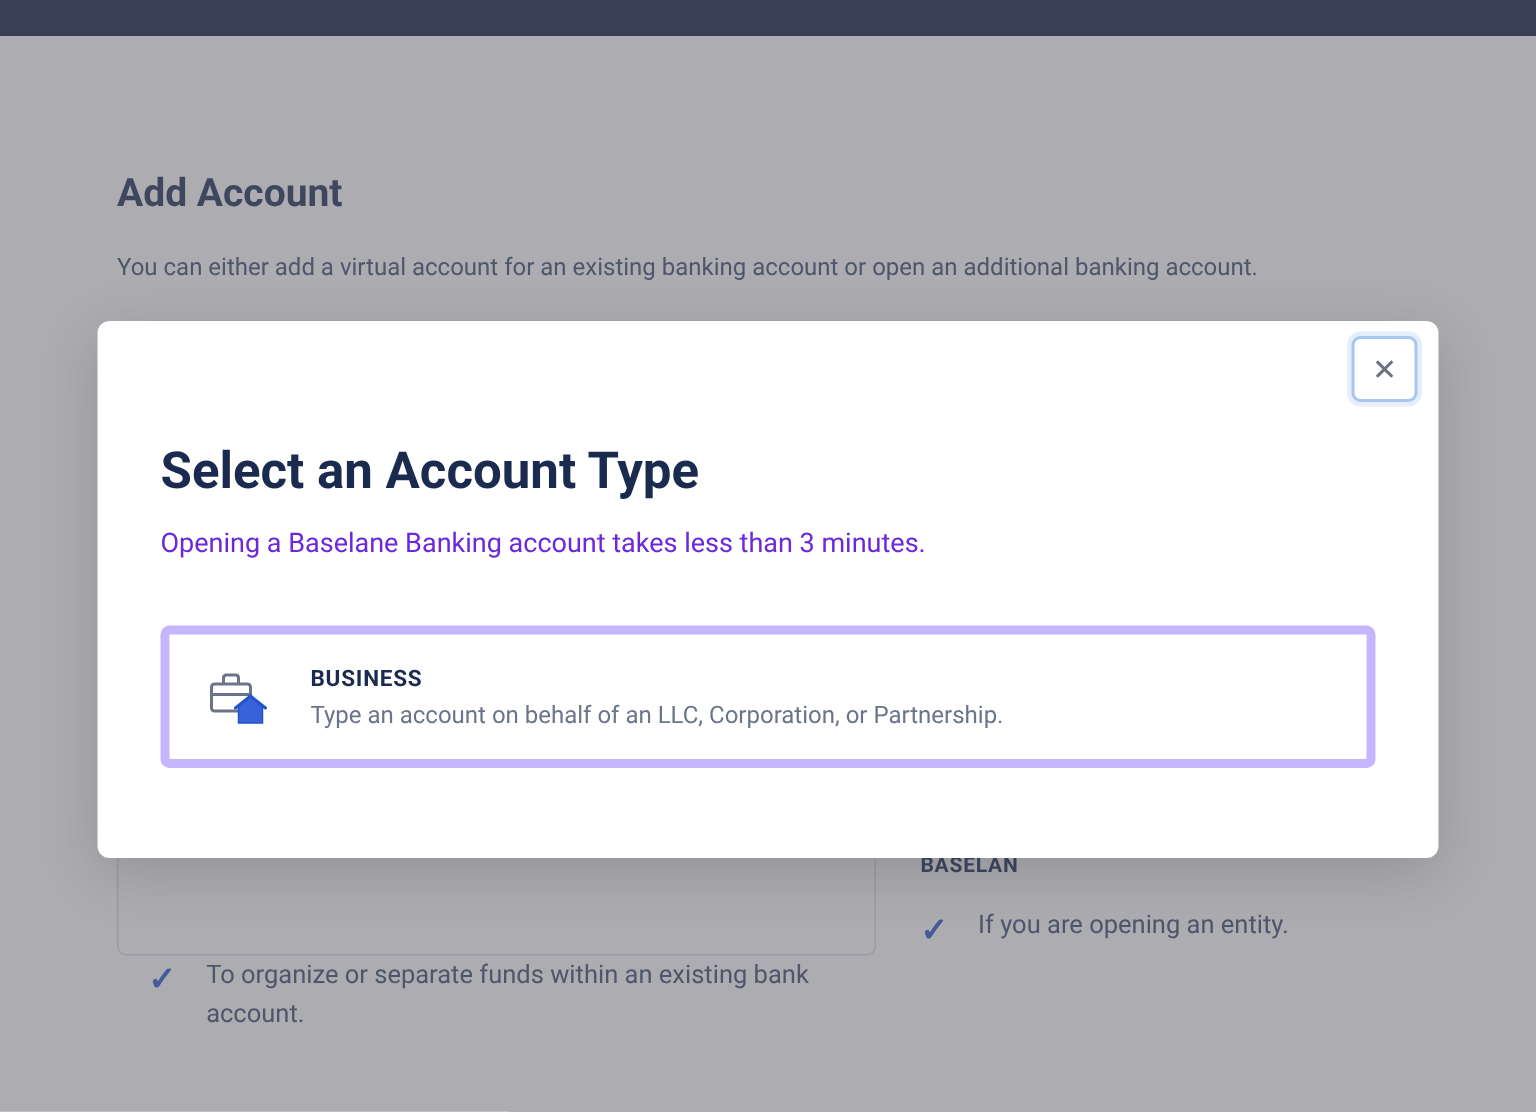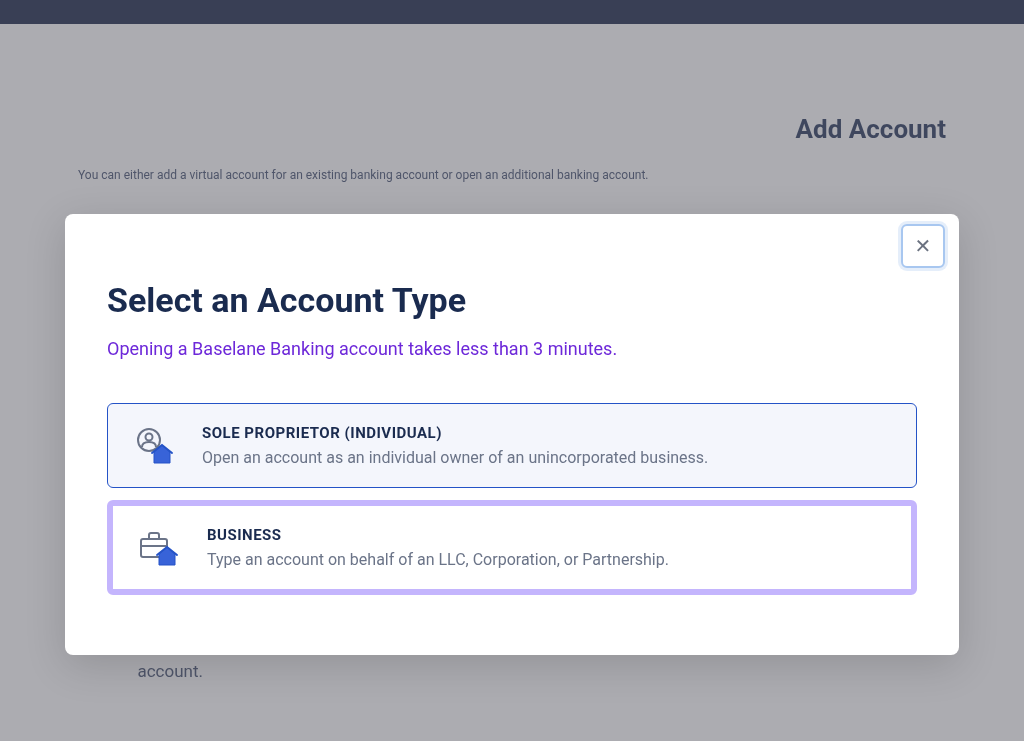--- a/index.html
+++ b/index.html
@@ -17,24 +17,23 @@
       width: 100%;
     }
     .background-content {
       padding: 90px 78px 0 78px;
     }
     .page-title {
       font-size: 26px;
       font-weight: 700;
       color: #1a2b4f;
       margin-bottom: 24px;
-      text-align: right;
     }
     .page-subtitle {
-      font-size: 12px;
+      font-size: 16px;
       color: #3a4766;
       margin-bottom: 50px;
     }
     .bg-cards {
       display: flex;
       gap: 30px;
     }
     .bg-card {
       border: 1px solid #d0d4dd;
       border-radius: 6px;
@@ -121,21 +120,21 @@
     }
     .close-x {
       font-size: 20px;
       color: #6b7280;
       line-height: 1;
     }
     .modal-title {
       font-size: 34px;
       font-weight: 700;
       color: #1a2b4f;
-      margin-top: 36px;
+      margin-top: 50px;
       margin-bottom: 18px;
     }
     .modal-subtitle {
       font-size: 18px;
       color: #6d28d9;
       margin-bottom: 44px;
     }
     .option-card {
       border: 6px solid #c4b5fd;
       border-radius: 6px;
@@ -204,35 +203,20 @@
 </div>
 
 <div class="modal-overlay">
   <div class="modal">
     <div class="close-btn">
       <span class="close-x">✕</span>
     </div>
     <h2 class="modal-title">Select an Account Type</h2>
     <p class="modal-subtitle">Opening a Baselane Banking account takes less than 3 minutes.</p>
 
-    <div class="option-card selected">
-      <div class="option-icon">
-        <svg width="42" height="42" viewBox="0 0 42 42">
-          <circle cx="17" cy="15" r="11" fill="none" stroke="#6b7488" stroke-width="2"></circle>
-          <circle cx="17" cy="12" r="3.5" fill="none" stroke="#6b7488" stroke-width="2"></circle>
-          <path d="M 10 22 Q 10 17 17 17 Q 24 17 24 22" fill="none" stroke="#6b7488" stroke-width="2"></path>
-          <path d="M 22 27 L 30 20 L 38 27 L 38 38 L 22 38 Z" fill="#3863d8" stroke="#2453c7" stroke-width="1"></path>
-          <path d="M 20 28 L 30 20 L 40 28" fill="none" stroke="#2453c7" stroke-width="2" stroke-linecap="round"></path>
-        </svg>
-      </div>
-      <div class="option-content">
-        <div class="option-title">SOLE PROPRIETOR (INDIVIDUAL)</div>
-        <div class="option-desc">Open an account as an individual owner of an unincorporated business.</div>
-      </div>
-    </div>
 
     <div class="option-card">
       <div class="option-icon">
         <svg width="42" height="42" viewBox="0 0 42 42">
           <rect x="4" y="12" width="26" height="18" rx="2" fill="none" stroke="#6b7488" stroke-width="2"></rect>
           <path d="M 12 12 L 12 8 Q 12 6 14 6 L 20 6 Q 22 6 22 8 L 22 12" fill="none" stroke="#6b7488" stroke-width="2"></path>
           <line x1="4" y1="19" x2="30" y2="19" stroke="#6b7488" stroke-width="2"></line>
           <path d="M 22 27 L 30 20 L 38 27 L 38 38 L 22 38 Z" fill="#3863d8" stroke="#2453c7" stroke-width="1"></path>
           <path d="M 20 28 L 30 20 L 40 28" fill="none" stroke="#2453c7" stroke-width="2" stroke-linecap="round"></path>
         </svg>

